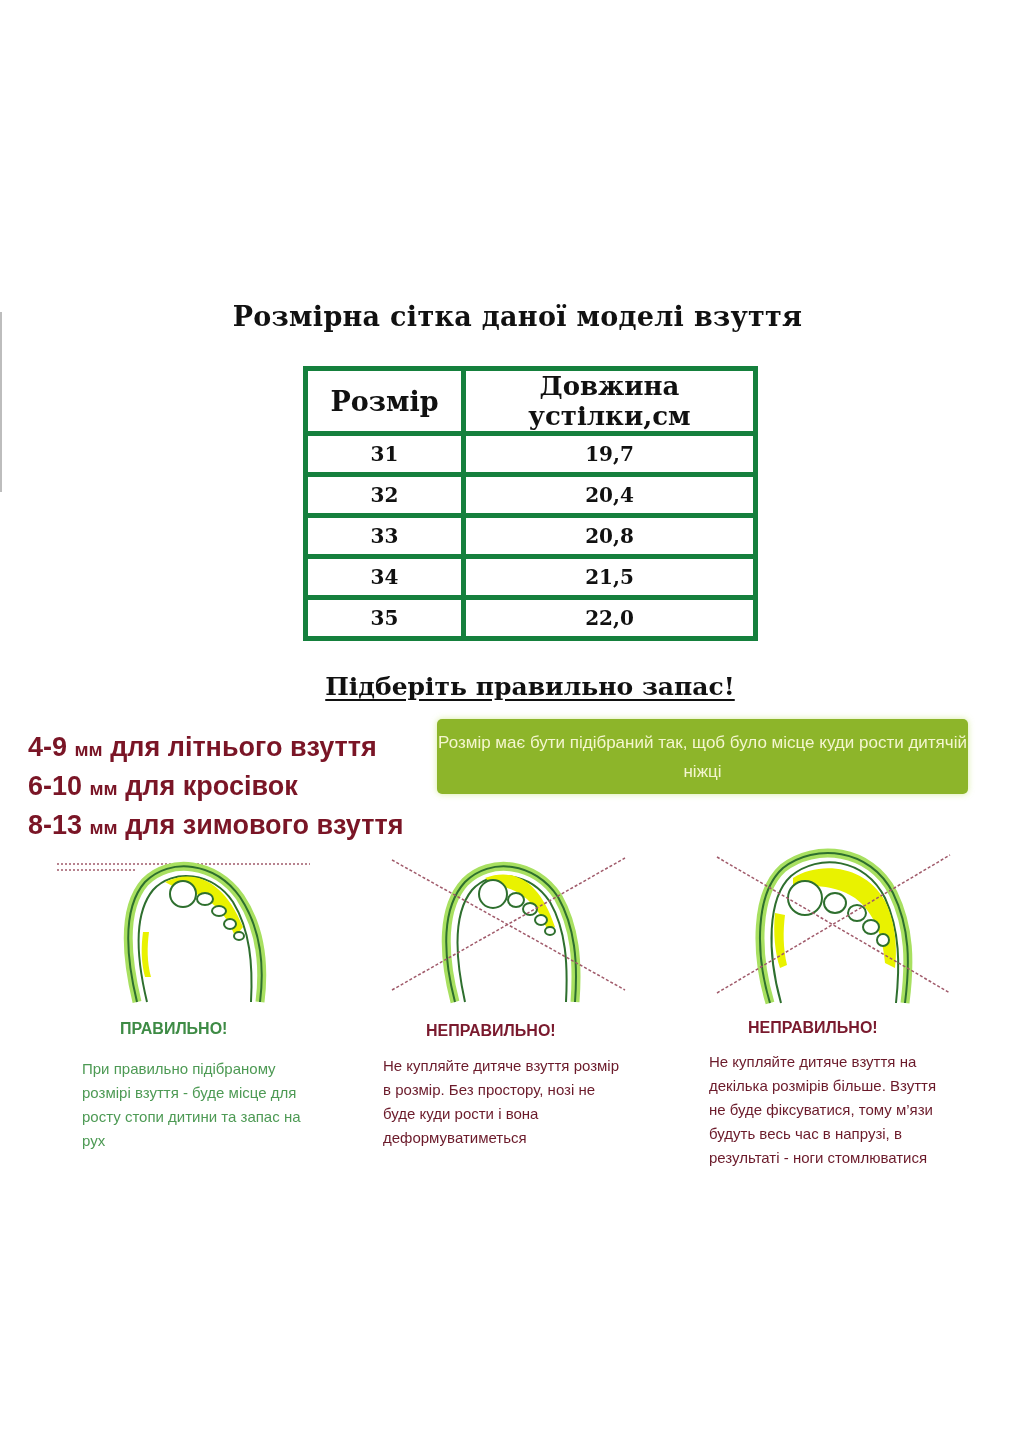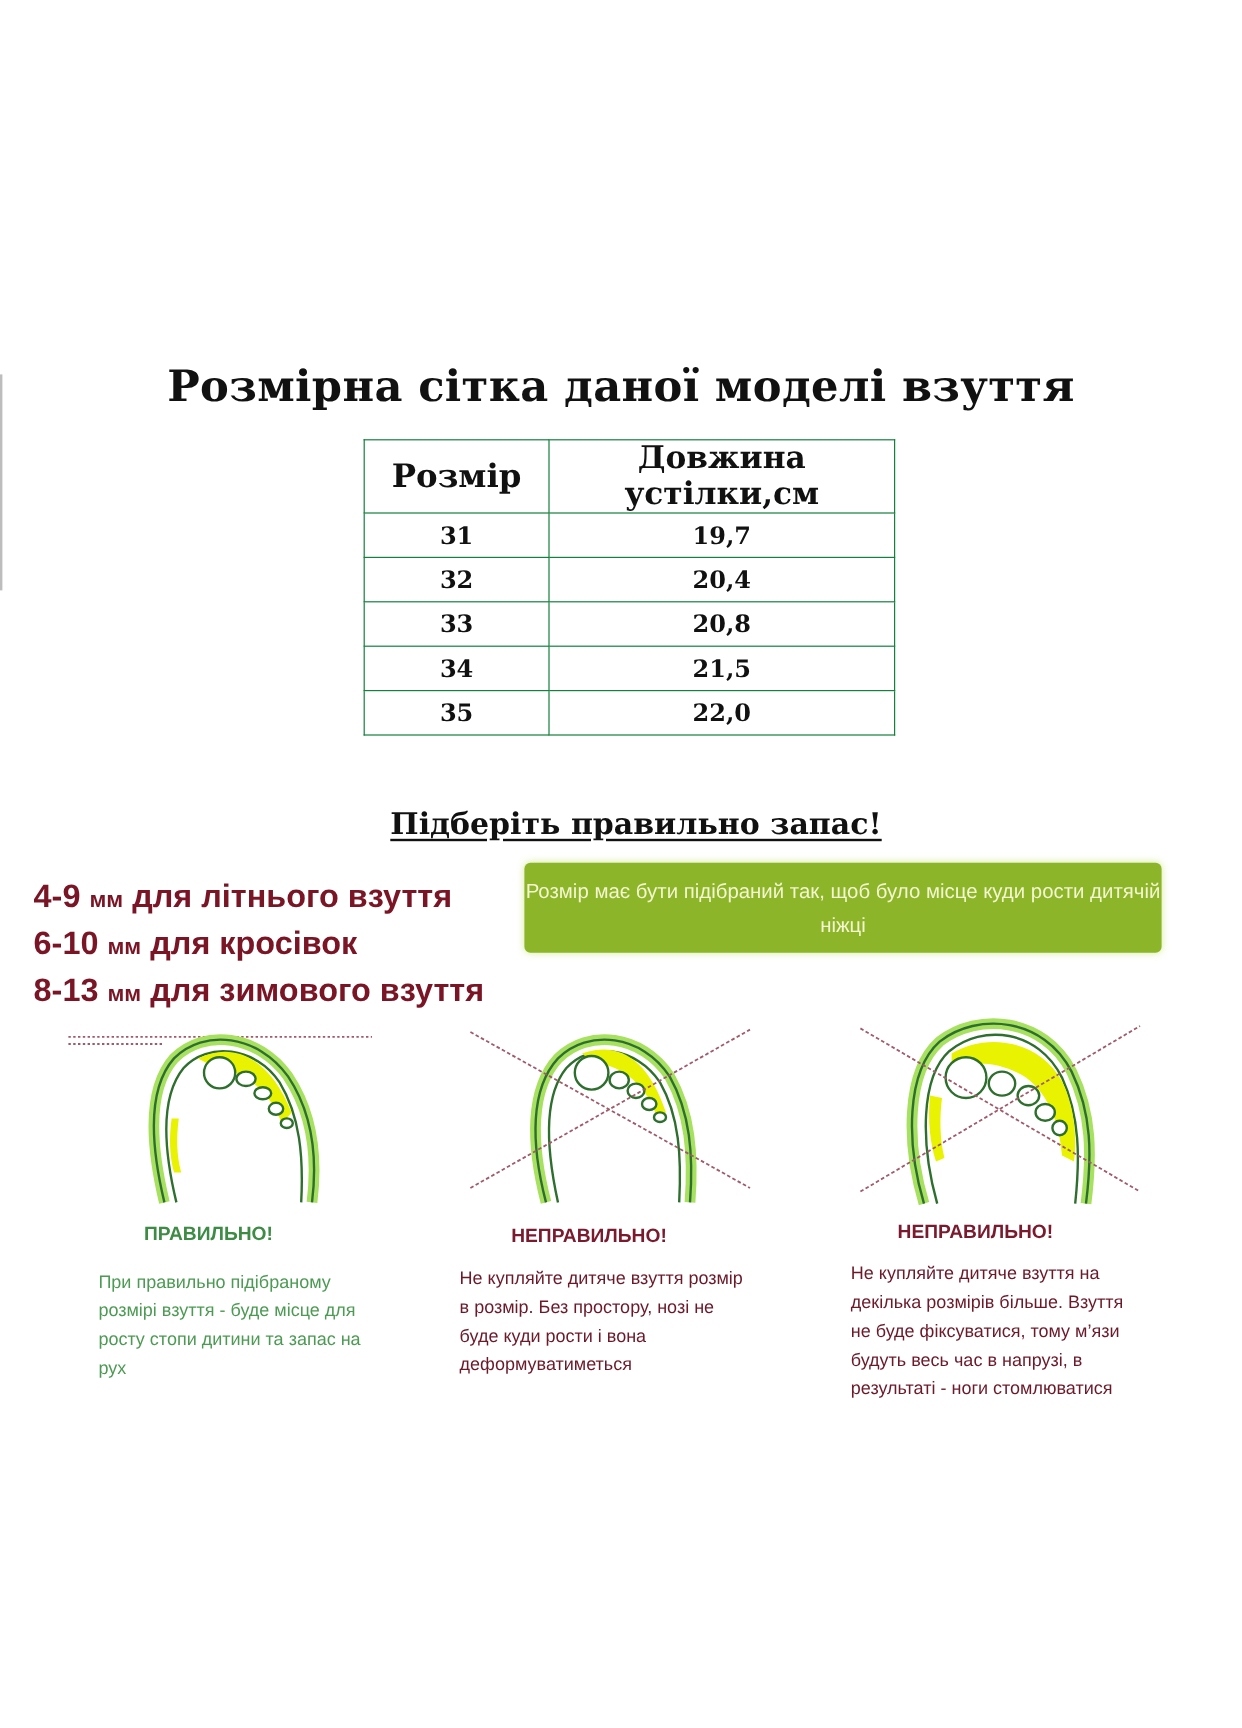--- a/index.html
+++ b/index.html
@@ -1,23 +1,23 @@
 <!DOCTYPE html>
 <html><head>
   <meta charset="utf-8">
   <style>
     html, body { margin:0; padding:0; background:#ffffff; }
     body { width:1035px; height:1440px; position:relative; overflow:hidden; }
     .abs { position:absolute; }
     .serif-bold { font-family:"DejaVu Serif","Liberation Serif",serif; font-weight:bold; color:#111; }
     .sans { font-family:"Liberation Sans","DejaVu Sans",sans-serif; }
     #left-edge { left:0; top:312px; width:2px; height:180px; background:#bdbdbd; }
-    #title { left:0; width:1035px; top:301px; text-align:center; font-size:36px; letter-spacing:0.3px; }
+    #title { left:0; width:1035px; top:301px; text-align:center; font-size:27px; letter-spacing:0.3px; }
     table.size { position:absolute; left:303px; top:366px; border-collapse:collapse; }
-    table.size td, table.size th { border:1px solid #15803d; padding:0; text-align:center; }
+    table.size td, table.size th { border:5px solid #15803d; padding:0; text-align:center; }
     table.size th { height:40px; }
     table.size td { height:36px; font-size:20px; }
     .col1 { width:153px; }
     .col2 { width:287px; }
     th.col1 { font-size:27px; }
     th.col2 { font-size:26px; }
     #subtitle { left:0; width:1060px; top:672px; text-align:center; font-size:25px; text-decoration:underline; text-underline-offset:4px; }
     .allow { left:28px; font-size:27px; font-weight:bold; color:#7a1526; font-family:"Liberation Sans","DejaVu Sans",sans-serif; white-space:nowrap; }
     .allow .mm { font-size:19px;margin-top:37px; }
     #banner { left:437px; top:719px; width:531px; height:75px; background:#8db52a; border-radius:5px; box-shadow:0 0 6px rgba(200,230,120,0.7); color:#f4f6cf; font-size:17px; text-align:center; line-height:29px; padding-top:9px; box-sizing:border-box; }

